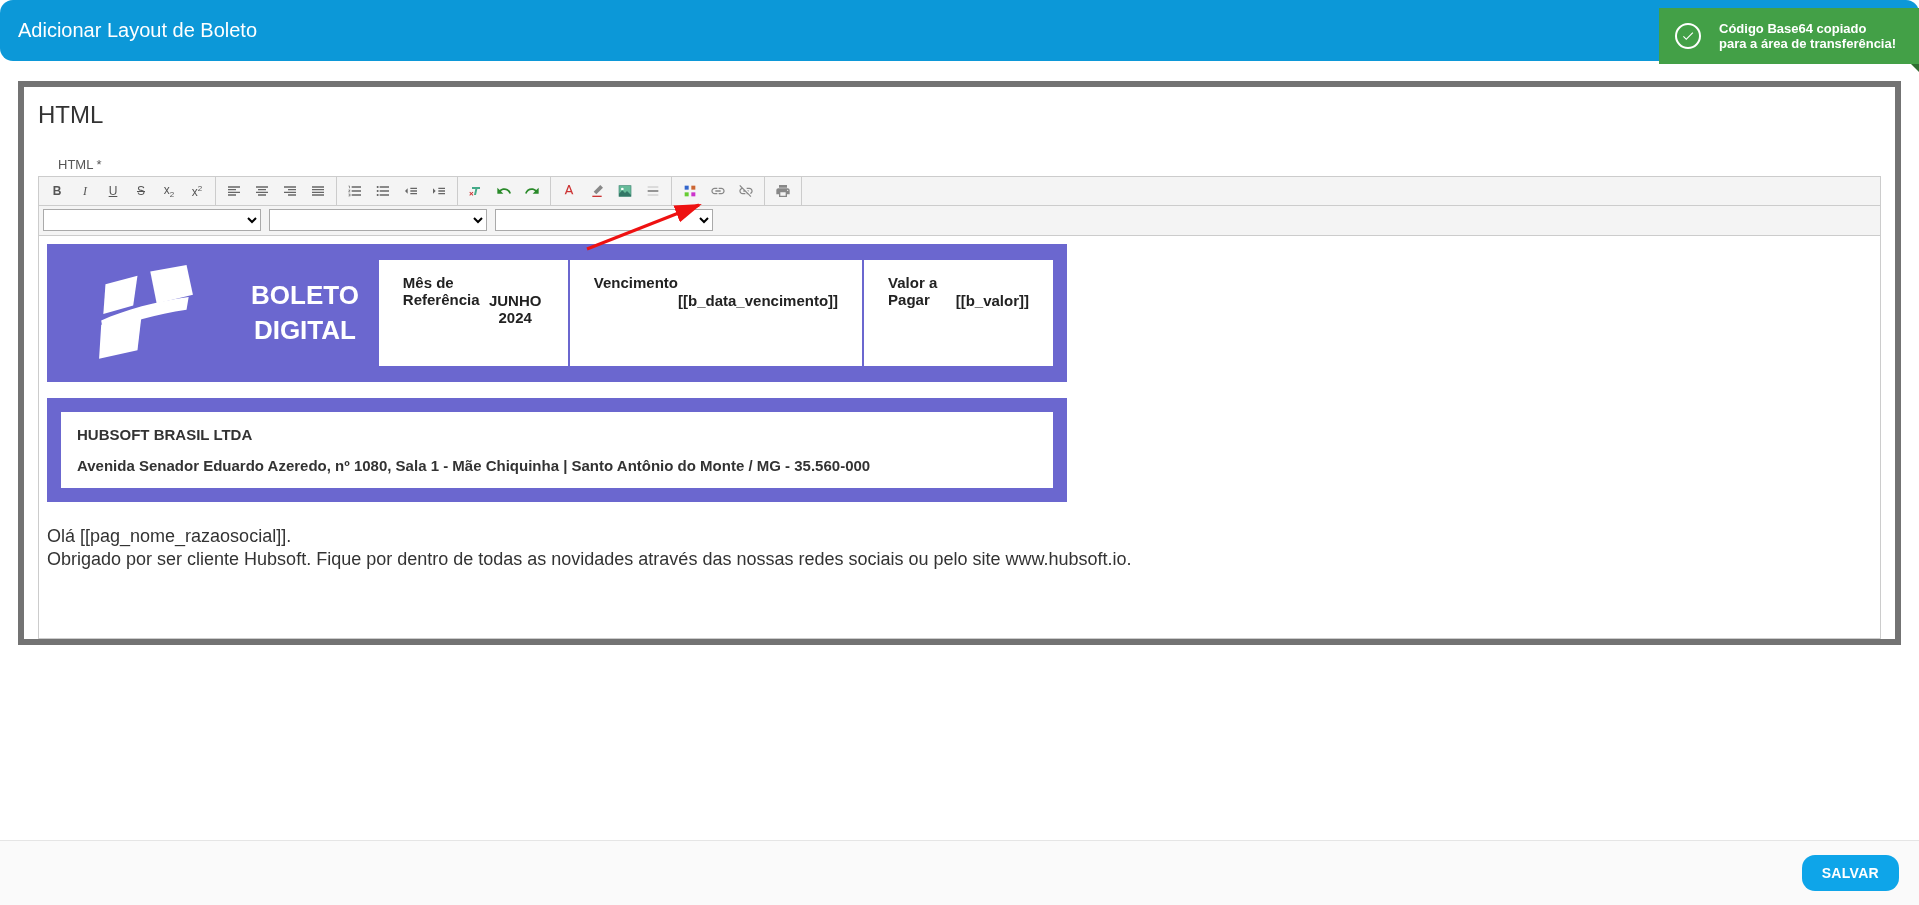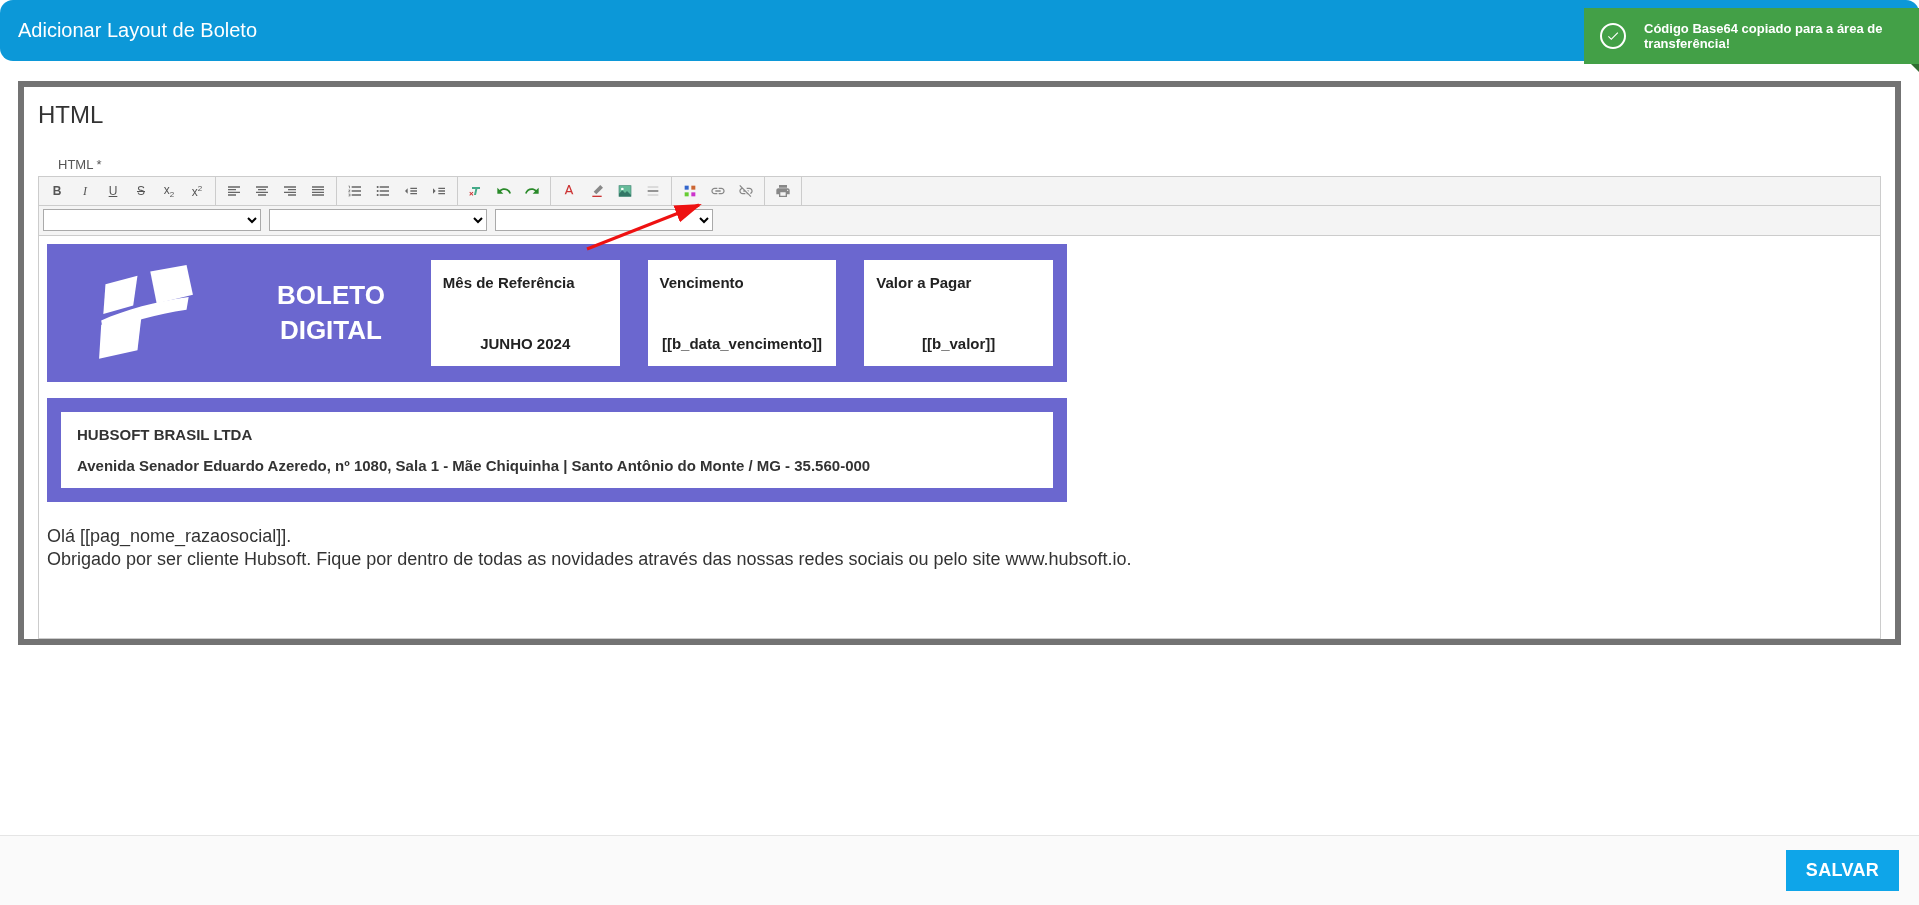--- a/index.html
+++ b/index.html
@@ -1,21 +1,21 @@
 <!DOCTYPE html>
 <html><head>
 <meta charset="utf-8">
 <style>
 * { margin: 0; padding: 0; box-sizing: border-box; }
 body { font-family: Arial, Helvetica, sans-serif; background: #fff; color: #333; font-size: 14px; height: 905px; overflow: hidden; position: relative; }
 
 .topbar { background: #0c98d8; color: #fff; padding: 16px 18px; height: 61px; display: flex; align-items: center; border-radius: 13px; }
 .topbar h1 { font-size: 20px; font-weight: 400; }
 
-.toast { position: absolute; top: 8px; right: 0; background: #43a047; color: #fff; padding: 12px 22px 12px 60px; width: 335px; min-height: 56px; display: flex; align-items: center; font-size: 13px; font-weight: 600; z-index: 100; }
+.toast { position: absolute; top: 8px; right: 0; background: #43a047; color: #fff; padding: 12px 22px 12px 60px; width: 260px; min-height: 56px; display: flex; align-items: center; font-size: 13px; font-weight: 600; z-index: 100; }
 .toast .check-circle { position: absolute; left: 16px; top: 50%; transform: translateY(-50%); width: 26px; height: 26px; border: 2px solid #fff; border-radius: 50%; display: flex; align-items: center; justify-content: center; }
 .toast .check-circle svg { fill: #fff; width: 14px; height: 14px; }
 .tri { position:absolute; right:0; top:64px; width:0; height:0; border-left:8px solid transparent; border-right:0; border-top:8px solid #2e6e31; z-index:99;}
 
 .page { padding: 20px 18px 0 18px; }
 .panel { border: 6px solid #737373; padding: 14px 14px 0 14px; background:#fff; }
 .panel-title { font-size: 24px; font-weight: 400; margin-bottom: 28px; }
 .field-label { font-size: 13px; color: #555; margin-bottom: 4px; margin-left: 20px; }
 
 .editor { border: 1px solid #ccc; }
@@ -25,41 +25,41 @@
 .tbtn svg { width: 16px; height: 16px; }
 
 .toolbar-row2 { background: #f4f4f4; border-bottom: 1px solid #ccc; display: flex; padding: 3px 4px; height: 30px; gap: 8px; }
 .sel { border: 1px solid #aaa; background: #fff; height: 22px; font-size: 12px; padding: 0 4px; }
 .sel-1 { width: 218px; }
 .sel-2 { width: 218px; }
 .sel-3 { width: 218px; }
 
 .editor-canvas { background: #fff; height: 402px; overflow-y: scroll; padding: 8px; position: relative; }
 
-.boleto-header { background: #6b67cf; padding: 16px 14px; display: flex; gap: 28px; align-items: stretch; width: 1020px; }
+.boleto-header { background: #6b67cf; padding: 16px 14px; display: flex; gap: 2px; align-items: stretch; width: 1020px; }
 .logo-cell { display: flex; align-items: center; justify-content: center; padding: 0 30px; }
 .logo-cell svg { width: 110px; height: 96px; }
 .title-cell { display:flex; align-items:center; justify-content:center; color:#fff; font-weight:700; font-size:26px; text-align:center; line-height:1.35; padding:0 18px;}
-.info-card { background:#fff; padding:14px 12px; flex:1; display:flex; flex-direction:column; justify-content:space-between; min-height:106px;}
+.info-card { background:#fff; padding:14px 24px; flex:1; display:flex; justify-content:flex-end; min-height:106px;}
 .info-card .lbl { font-weight:700; font-size:15px; color:#222;}
 .info-card .val { font-weight:700; font-size:15px; color:#222; text-align:center; margin-top: 18px;}
 
 .company-block { background:#6b67cf; padding:14px; width:1020px; margin-top:16px;}
 .company-inner { background:#fff; padding:14px 16px;}
 .company-inner .cname { font-weight:700; font-size:15px; margin-bottom:14px;}
 .company-inner .cline { font-size:15px; margin-bottom:14px;}
 .company-inner .cline:last-child{margin-bottom:0;font-weight:bold;}
 
 .greeting { text-align:left; font-size:18px; margin-top:24px; width:1470px; max-width:100%;}
 .greeting p { margin-bottom:2px;}
 
 .arrow-overlay { position:absolute; left:577px; top:197px; pointer-events:none; z-index:50;}
 
 .footer { position: fixed; bottom: 0; left: 0; right: 0; background: #fafafa; border-top:1px solid #e5e5e5; padding: 14px 20px; display: flex; justify-content: flex-end;}
-.btn-save { background:#0ea5e9; color:#fff; border:none; padding:10px 20px; font-size:18px; font-weight:700; border-radius:0; cursor:pointer; letter-spacing:0.3px;}
+.btn-save { background:#0ea5e9; color:#fff; border:none; padding:10px 20px; font-size:14px; font-weight:700; border-radius:13px; cursor:pointer; letter-spacing:0.3px;}
 
 ::-webkit-scrollbar{width:16px;}
 ::-webkit-scrollbar-track{background:#f0f0f0;}
 ::-webkit-scrollbar-thumb{background:#c0c0c0;border-radius:0;}
 </style>
 </head>
 <body>
 
 <div class="topbar">
   <h1>Adicionar Layout de Boleto</h1>

